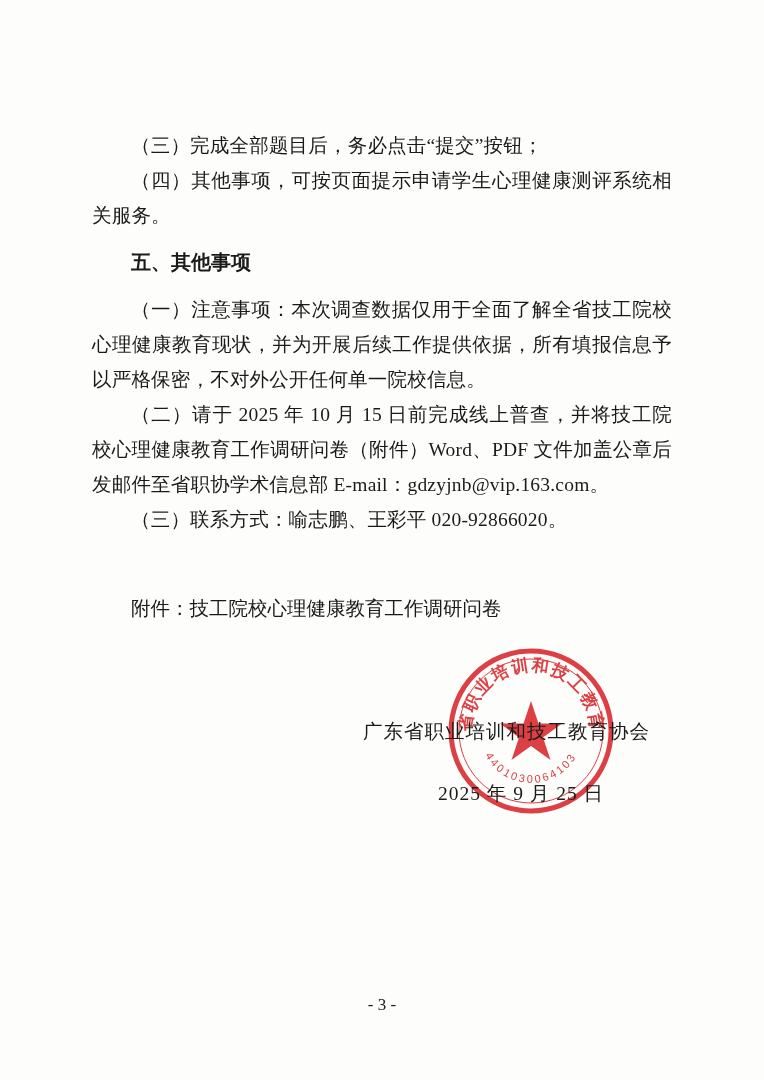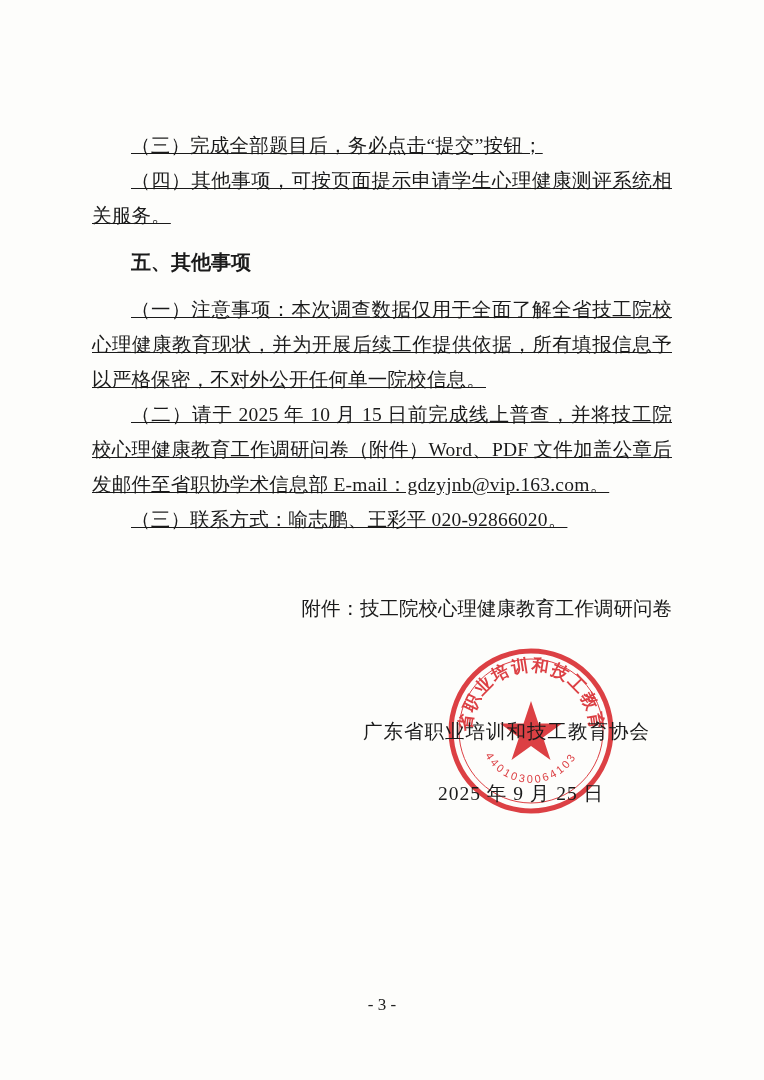--- a/index.html
+++ b/index.html
@@ -29,37 +29,35 @@
   .para {
     font-size: 19.5px;
     line-height: 35px;
     text-align: justify;
     text-justify: inter-ideograph;
     margin: 0 0 0 0;
     letter-spacing: 0.2px;
   }
   .indent {
     text-indent: 39px;
-    text-decoration: underline;
   }
   .heading {
     font-size: 20px;
     line-height: 35px;
     font-weight: bold;
     font-family: "Liberation Sans", "DejaVu Sans", sans-serif;
     text-indent: 39px;
     margin: 6px 0 12px 0;
   }
   .gap-sm { height: 6px; }
   .gap-lg { height: 34px; }
   .attachment {
     font-size: 19.5px;
     line-height: 35px;
     text-indent: 39px;
-    text-align: right;
   }
   .sign-block {
     position: absolute;
     left: 92px;
     top: 715px;
     width: 580px;
     text-align: right;
     padding-right: 22px;
     box-sizing: border-box;
   }

